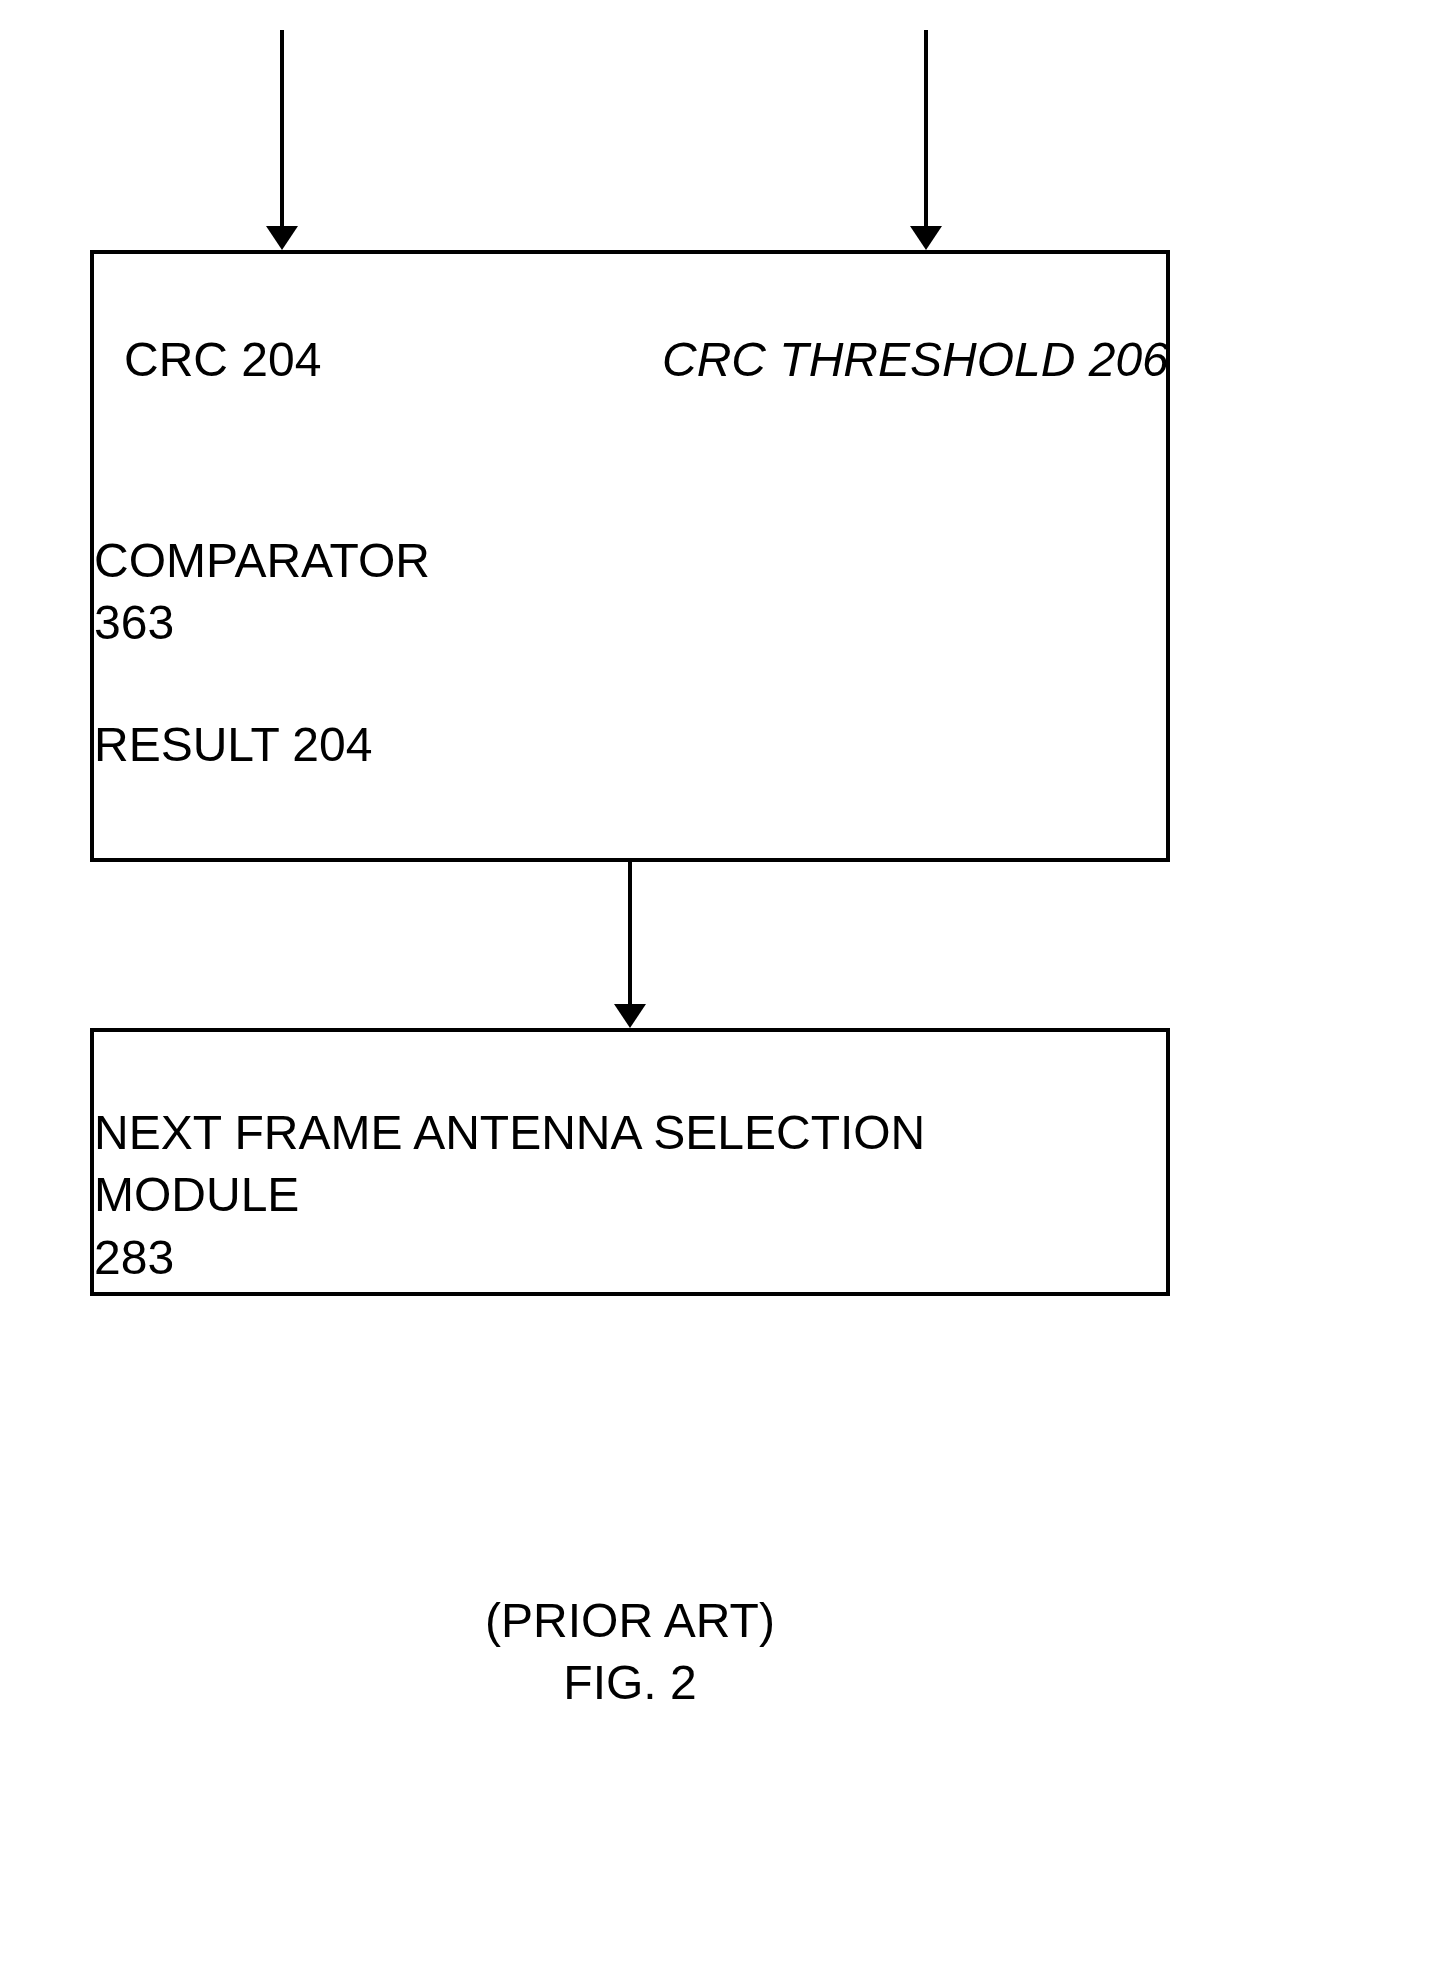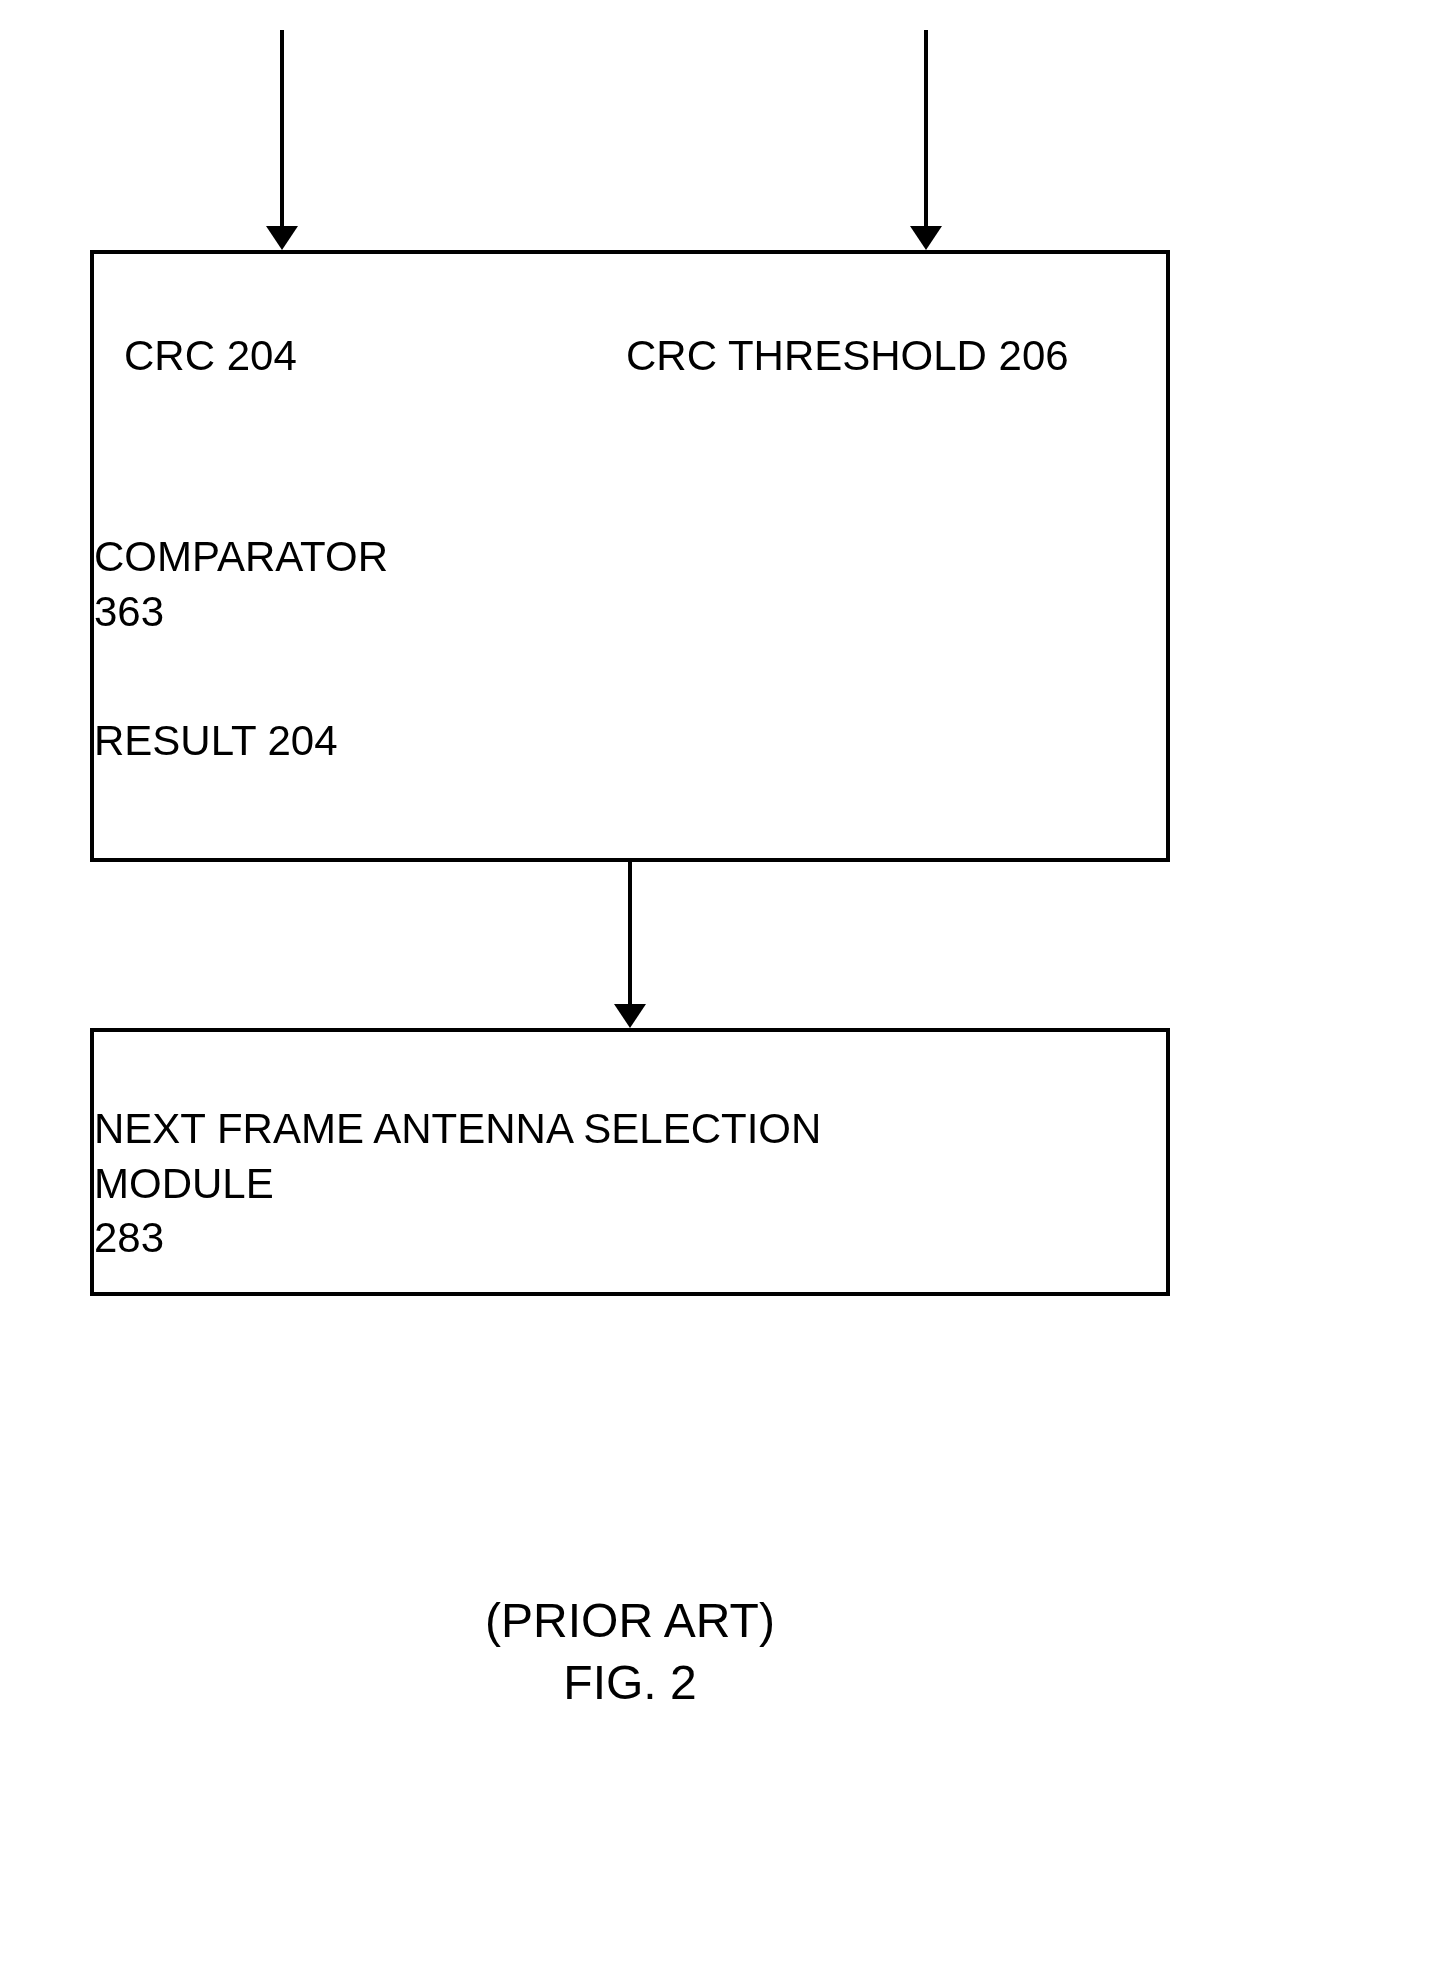--- a/index.html
+++ b/index.html
@@ -29,21 +29,21 @@
       border-right: 16px solid transparent;
       border-top: 24px solid #000;
     }
     .box {
       position: absolute;
       border: 4px solid #000;
       background: #fff;
     }
     .label {
       position: absolute;
-      font-size: 42px;
+      font-size: 48px;
       color: #000;
       white-space: nowrap;
     }
     .label-center {
       line-height: 1.3;
     }
     .fig-caption {
       position: absolute;
       font-size: 48px;
       text-align: center;
@@ -53,21 +53,21 @@
   </style>
 </head>
 <body>
 
 <div class="arrow-down" style="left: 280px; top: 30px; height: 198px;"></div>
 
 <div class="arrow-down" style="left: 924px; top: 30px; height: 198px;"></div>
 
 <div class="box" style="left: 90px; top: 250px; width: 1080px; height: 612px;">
   <div class="label" style="left: 30px; top: 78px;">CRC 204</div>
-  <div class="label" style="left: 532px; top: 78px;">CRC  THRESHOLD 206</div>
+  <div class="label" style="left: 568px; top: 78px; font-style: italic;">CRC  THRESHOLD 206</div>
   <div class="label label-center" style="left: 0; right: 0; top: 276px;">
     <span>COMPARATOR</span><br>
     <span>363</span>
   </div>
   <div class="label label-center" style="left: 0; right: 0; top: 460px;">RESULT 204</div>
 </div>
 
 <div class="arrow-down" style="left: 628px; top: 862px; height: 144px;"></div>
 
 <div class="box" style="left: 90px; top: 1028px; width: 1080px; height: 268px;">

